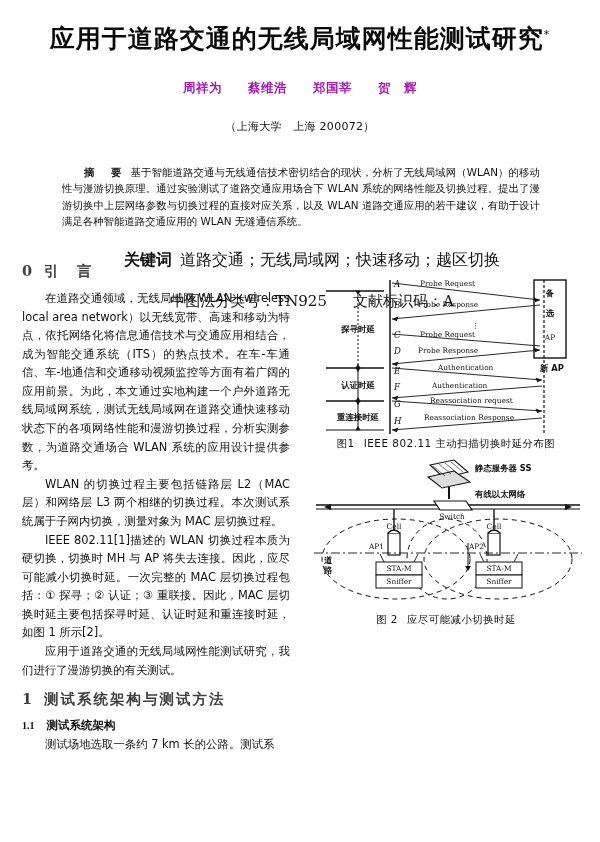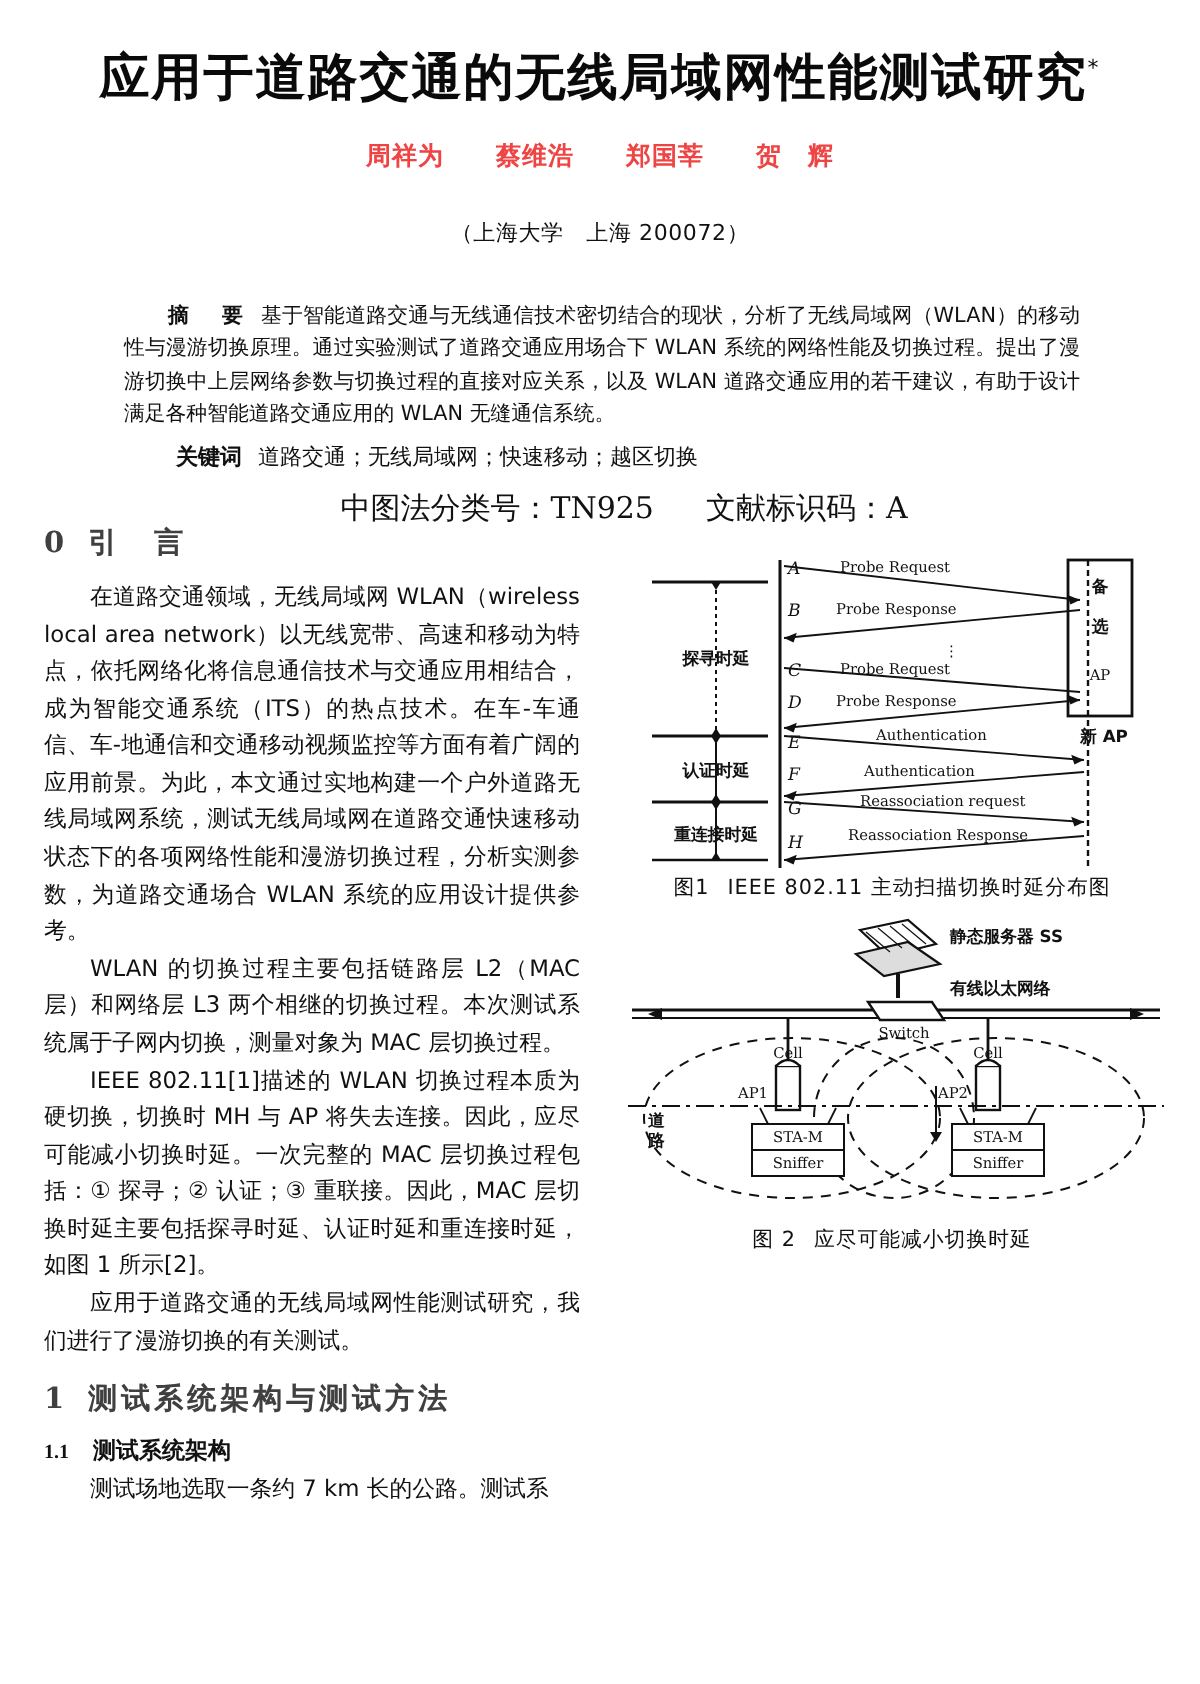--- a/index.html
+++ b/index.html
@@ -36,60 +36,61 @@
     color: #0a0a0a;
     line-height: 1.2;
     display: inline-block;
   }
   .title-star {
     font-size: 11px;
     vertical-align: super;
     font-weight: 400;
   }
   .authors {
-    margin-top: 16px;
+    margin-top: 26px;
     font-size: 12.5px;
     font-weight: 700;
     letter-spacing: 0.5px;
-    color: #ef4444;
+    color: #a21caf;
     font-family: Liberation Mono, monospace;
   }
   .affiliation {
     margin-top: 22px;
     font-size: 11px;
     color: #111;
     letter-spacing: 0.3px;
   }
 
   
   .abstract-block {
     position: absolute;
-    left: 62px; top: 150px;
+    left: 62px; top: 164px;
     width: 478px;
   }
   .abs-para {
     font-size: 10.4px;
     line-height: 1.58;
     text-align: justify;
     text-justify: inter-character;
     color: #111;
     margin: 0;
   }
   .abs-para .lbl {
     font-weight: 700;
     letter-spacing: 3px;
     margin-right: 6px;
   }
   .abs-indent { text-indent: 22px; }
   .kw-line {
-    font-size: 11px;
+    font-size: 16px;
     line-height: 1.7;
-    margin: 4px;
+    margin: 16px;
     text-indent: 22px;
     color: #111;
+    text-align: center;
   }
   .kw-line .lbl { font-weight: 700; margin-right: 8px; }
   .clc-line {
     font-size: 15px;
     line-height: 1.7;
     margin: 0;
     text-indent: 22px;
     color: #111;
     text-align: center;
   }

